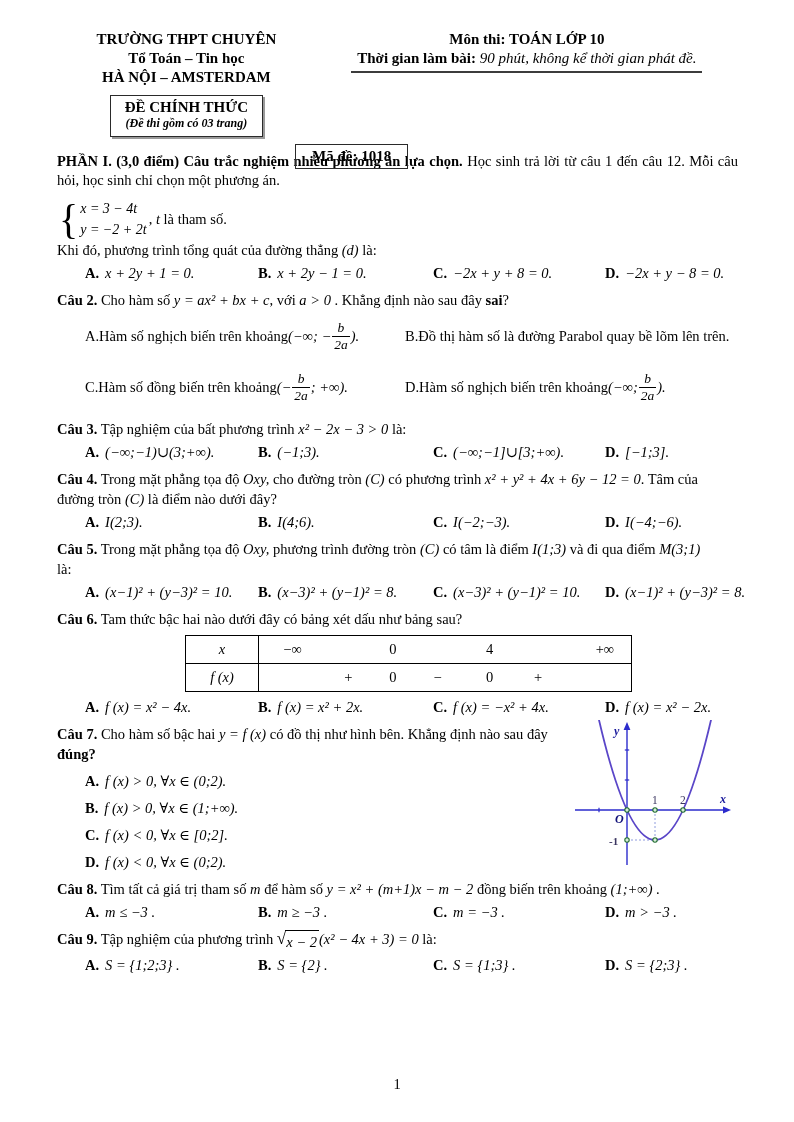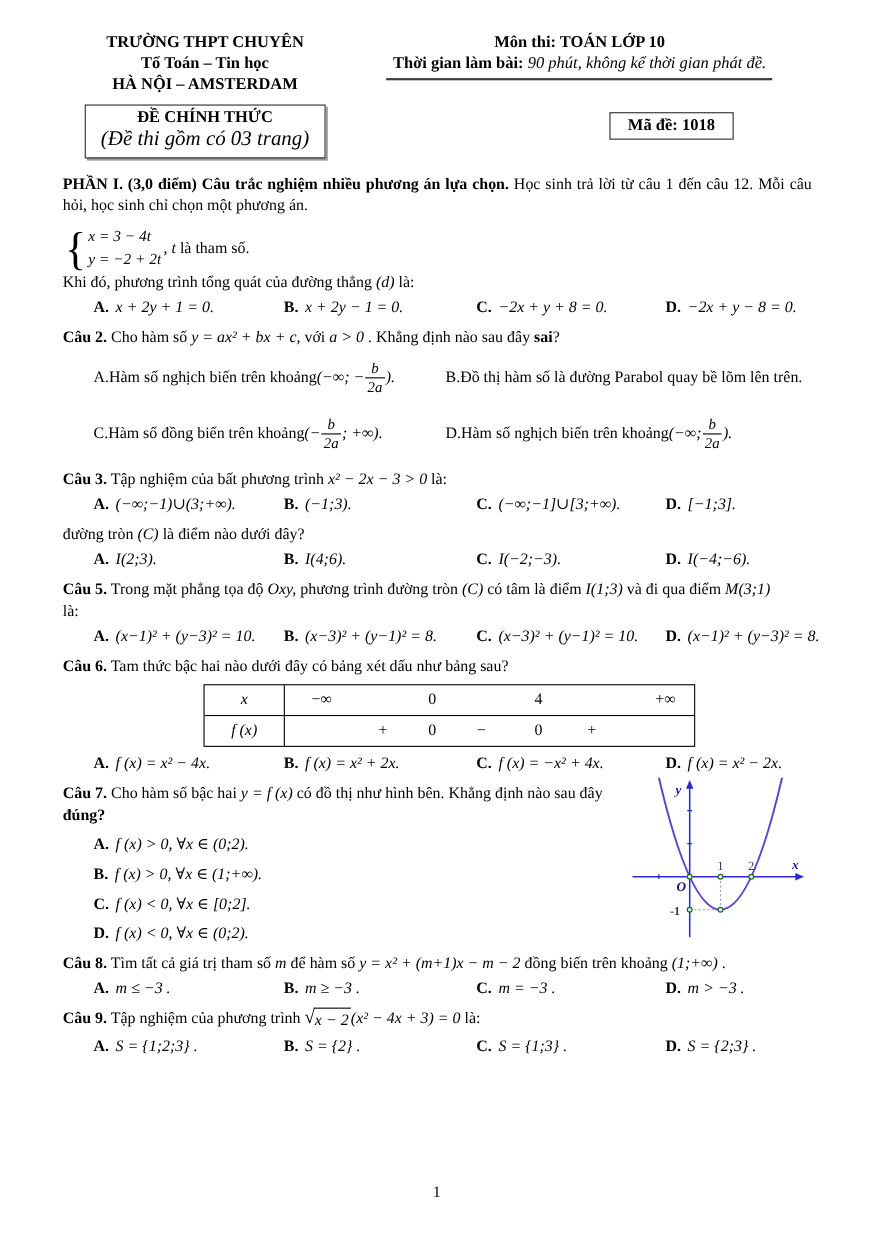--- a/index.html
+++ b/index.html
@@ -7,25 +7,25 @@
   .page{position:relative;width:794px;height:1122px;box-sizing:border-box;padding:30px 56px 0 57px;overflow:hidden;}
   .it{font-style:italic}
   .bd{font-weight:bold}
   .math{font-style:italic}
   
   .hdr{display:grid;grid-template-columns:38% 62%;}
   .hdr-left{text-align:center;font-weight:bold;font-size:15px;line-height:1.25;}
   .hdr-right{text-align:center;font-size:15px;line-height:1.25;font-weight:bold;}
   .time-line{display:inline-block;border-bottom:2.2px solid #3c3c3c;padding:0 6px 3px 6px;}
   .time-line i{font-weight:normal;}
-  .boxes{display:flex;margin-top:9px;}
+  .boxes{display:flex;margin-top:9px;flex-direction:column;}
   .left-colbox{width:38%;display:flex;justify-content:center;}
   .official-box{border:1.5px solid #2a2a2a;box-shadow:2px 2px 0 #9a9a9a;padding:3px 14px 5px;text-align:center;}
   .official-title{font-weight:bold;font-size:15px;}
-  .official-sub{font-style:italic;font-size:19px;}
+  .official-sub{font-style:italic;font-size:12px;font-weight:bold;}
   .right-colbox{width:62%;position:relative;}
   .code-box{position:absolute;left:238px;top:7px;border:1.6px solid #2a2a2a;padding:3px 16px;font-weight:bold;font-size:15px;white-space:nowrap;}
   
   .lead{margin-top:15px;text-align:justify;line-height:1.32;}
   
   .q{margin-top:7px;line-height:1.38;}
   .qlabel{font-weight:bold;}
   .opt-row{display:grid;grid-template-columns:173px 175px 172px auto;padding-left:28px;margin-top:3px;}
   .opt .ok{font-weight:bold;margin-right:6px;}
   .opt{white-space:nowrap;}
@@ -167,20 +167,21 @@
     <div><span class="qlabel">Câu 3.</span><span><span> Tập nghiệm của bất phương trình </span><span class="it">x² − 2x − 3 &gt; 0</span><span> là:</span></span></div>
     <div class="opt-row">
       <span class="opt"><span class="ok">A.</span><span class="math">(−∞;−1)∪(3;+∞).</span></span>
       <span class="opt"><span class="ok">B.</span><span class="math">(−1;3).</span></span>
       <span class="opt"><span class="ok">C.</span><span class="math">(−∞;−1]∪[3;+∞).</span></span>
       <span class="opt"><span class="ok">D.</span><span class="math">[−1;3].</span></span>
     </div>
   </div>
 
   <div class="q">
+    <div><span class="qlabel">Câu 4.</span><span><span> Trong mặt phẳng tọa độ </span><span class="it">Oxy,</span><span> cho đường tròn </span><span class="it">(C)</span><span> có phương trình </span><span class="it">x² + y² + 4x + 6y − 12 = 0</span><span>. Tâm của</span></span></div>
     <div><span>đường tròn </span><span class="it">(C)</span><span> là điểm nào dưới đây?</span></div>
     <div class="opt-row">
       <span class="opt"><span class="ok">A.</span><span class="math">I(2;3).</span></span>
       <span class="opt"><span class="ok">B.</span><span class="math">I(4;6).</span></span>
       <span class="opt"><span class="ok">C.</span><span class="math">I(−2;−3).</span></span>
       <span class="opt"><span class="ok">D.</span><span class="math">I(−4;−6).</span></span>
     </div>
   </div>
 
   <div class="q">

